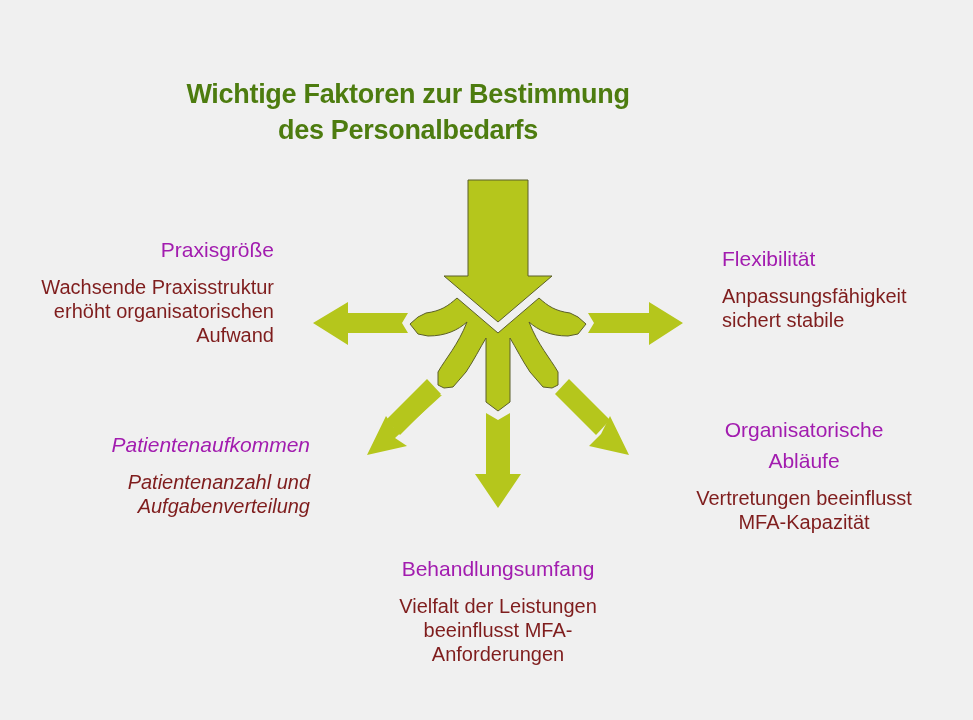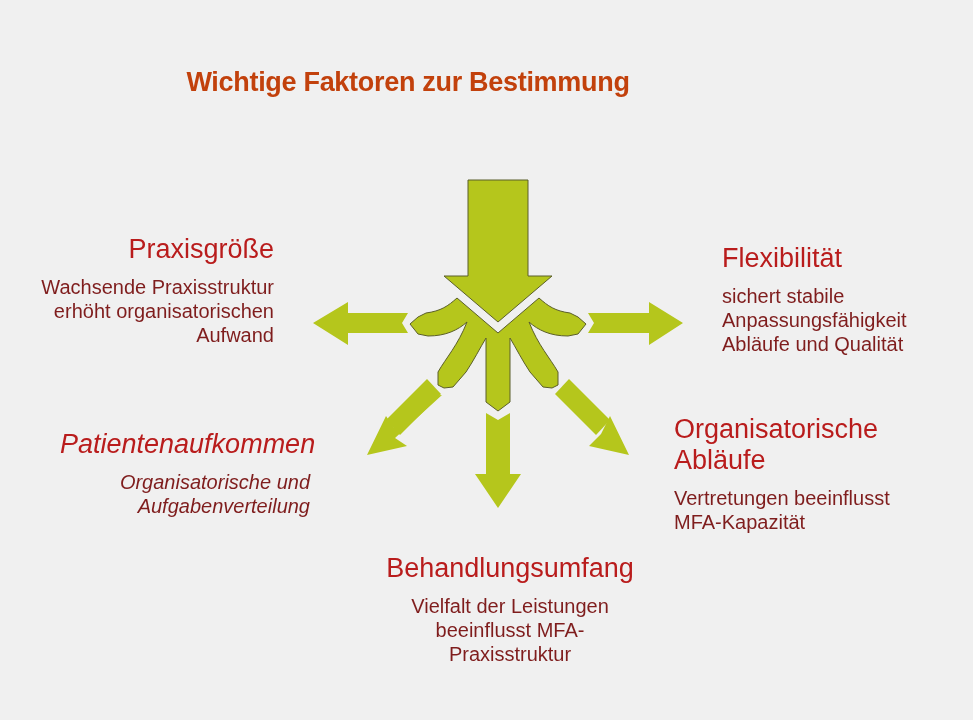--- a/index.html
+++ b/index.html
@@ -12,59 +12,60 @@
       height: 720px;
       position: relative;
       overflow: hidden;
       font-family: "Liberation Sans", "DejaVu Sans", sans-serif;
       color: #3b3b3b;
     }
     .title {
       position: absolute;
       left: 0;
       width: 816px;
-      top: 64px;
+      top: 76px;
       text-align: center;
       font-family: "Liberation Sans", sans-serif;
       font-weight: bold;
       font-size: 27px;
       line-height: 36px;
-      color: #c2410c;
+      color: #4d7c0f;
       letter-spacing: -0.3px;
     }
     .title span { display: block; }
     svg.diagram {
       position: absolute;
       left: 0;
       top: 0;
     }
     .factor {
       position: absolute;
     }
     .factor .head {
-      font-size: 27px;
+      font-size: 21px;
       line-height: 31px;
-      color: #b91c1c;
+      color: #a21caf;
       margin-bottom: 10px;
     }
     .factor .desc {
       font-size: 20px;
       line-height: 24px;
       color: #7f1d1d;
     }
     .factor .desc span, .factor .head span { display: block; }
     .right-align { text-align: right; }
     .center-align { text-align: center; }
     .left-align { text-align: left; }
   </style>
 </head>
 <body>
 
 <div class="title">
   <span>Wichtige Faktoren zur Bestimmung</span>
+  <span>des Personalbedarfs</span>
 </div>
 
 <svg class="diagram" width="973" height="720" viewBox="0 0 973 720">
 
   <polygon points="468,180 528,180 528,276 552,276 498,322 444,276 468,276" fill="#b5c61c" stroke="#5b5f2a" stroke-width="1"></polygon>
 
   <path d="M 457,298
        L 498,333
        L 539,298
        C 548,306 555,311 570,313
@@ -102,45 +103,44 @@
   <div class="desc">
     <span>Wachsende Praxisstruktur</span>
     <span>erhöht organisatorischen</span>
     <span>Aufwand</span>
   </div>
 </div>
 
 <div class="factor left-align" style="left:722px; top:243px; width:220px;">
   <div class="head">Flexibilität</div>
   <div class="desc">
+    <span>Anpassungsfähigkeit</span>
     <span>sichert stabile</span>
-    <span>Anpassungsfähigkeit</span>
-    <span>Abläufe und Qualität</span>
   </div>
 </div>
 
 <div class="factor right-align" style="left:60px; top:429px; width:250px;font-style:italic;">
   <div class="head">Patientenaufkommen</div>
   <div class="desc">
-    <span>Organisatorische und</span>
+    <span>Patientenanzahl und</span>
     <span>Aufgabenverteilung</span>
   </div>
 </div>
 
-<div class="factor left-align" style="left:674px; top:414px; width:260px;">
+<div class="factor left-align" style="left:674px; top:414px; width:260px;text-align:center;">
   <div class="head">
     <span>Organisatorische</span>
     <span>Abläufe</span>
   </div>
   <div class="desc">
     <span>Vertretungen beeinflusst</span>
     <span>MFA-Kapazität</span>
   </div>
 </div>
 
-<div class="factor center-align" style="left:380px; top:553px; width:260px;">
+<div class="factor center-align" style="left:368px; top:553px; width:260px;">
   <div class="head">Behandlungsumfang</div>
   <div class="desc">
     <span>Vielfalt der Leistungen</span>
     <span>beeinflusst MFA-</span>
-    <span>Praxisstruktur</span>
+    <span>Anforderungen</span>
   </div>
 </div>
 
 </body></html>

